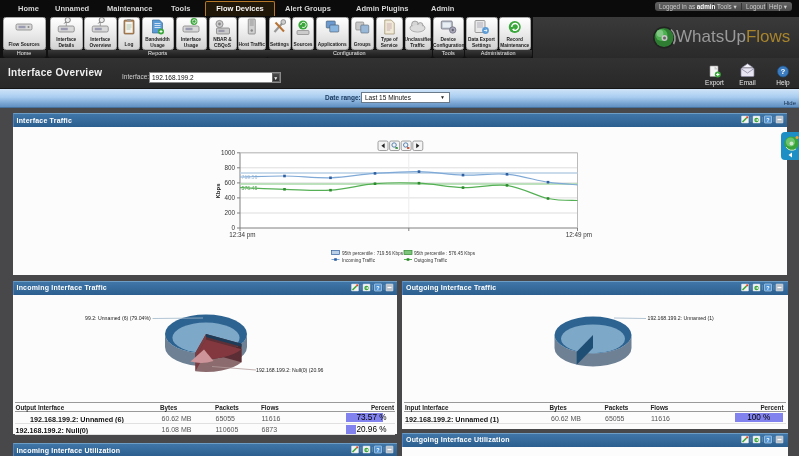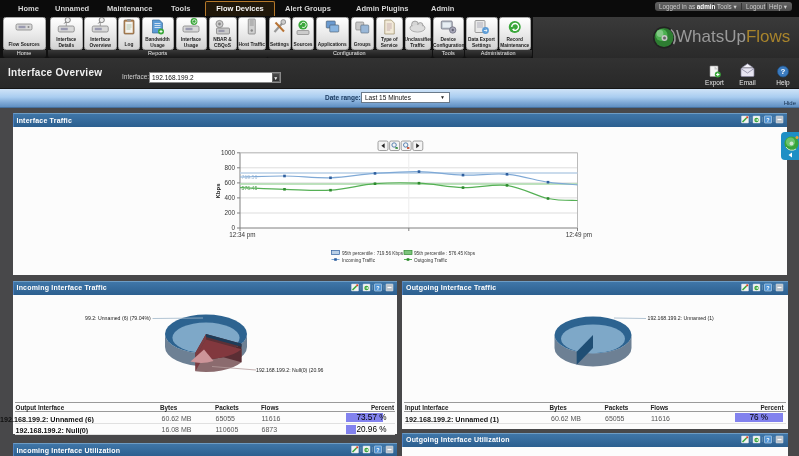--- a/index.html
+++ b/index.html
@@ -97,21 +97,21 @@
 <div class="abs" style="left:85px;top:314.5px;font-size:5.2px;color:#222;">99.2: Unnamed (6) (79.04%)</div>
 <div class="abs" style="left:256px;top:367px;font-size:5.2px;color:#222;">192.168.199.2: Null(0) (20.96</div>
 <div class="abs" style="left:647.5px;top:315px;font-size:5.2px;color:#222;">192.168.199.2: Unnamed (1)</div>
 <div class="abs" style="left:14.5px;top:401.5px;width:380px;height:1px;background:#9a9a9a;"></div>
 <div class="abs" style="left:14.5px;top:410.8px;width:380px;height:1px;background:#9a9a9a;"></div>
 <div class="abs" style="left:15.5px;top:404px;font-size:6.3px;font-weight:bold;color:#222;">Output Interface</div>
 <div class="abs" style="left:160.0px;top:404px;font-size:6.3px;font-weight:bold;color:#222;">Bytes</div>
 <div class="abs" style="left:215.0px;top:404px;font-size:6.3px;font-weight:bold;color:#222;">Packets</div>
 <div class="abs" style="left:261.0px;top:404px;font-size:6.3px;font-weight:bold;color:#222;">Flows</div>
 <div class="abs" style="left:312.5px;top:404px;width:81.5px;text-align:right;font-size:6.3px;font-weight:bold;color:#222;">Percent</div>
-<div class="abs" style="left:0;top:414.5px;font-size:7.2px;font-weight:bold;color:#111;">192.168.199.2: Unnamed (6)</div>
+<div class="abs" style="left:30px;top:414.5px;font-size:7.2px;font-weight:bold;color:#111;">192.168.199.2: Unnamed (6)</div>
 <div class="abs" style="left:161.5px;top:414.5px;font-size:7px;color:#555;">60.62 MB</div>
 <div class="abs" style="left:215.5px;top:414.5px;font-size:7px;color:#555;">65055</div>
 <div class="abs" style="left:261.5px;top:414.5px;font-size:7px;color:#555;">11616</div>
 <div class="abs" style="left:345.5px;top:413.0px;width:37.5px;height:9px;background:#8282ee;"></div>
 <div class="abs" style="left:302.5px;top:413.3px;width:84px;text-align:right;font-size:8.2px;color:#000;">73.57 %</div>
 <div class="abs" style="left:14.5px;top:422.5px;width:380px;height:1px;background:#e0e0e0;"></div>
 <div class="abs" style="left:15.5px;top:426.0px;font-size:7.2px;font-weight:bold;color:#111;">192.168.199.2: Null(0)</div>
 <div class="abs" style="left:161.5px;top:426.0px;font-size:7px;color:#555;">16.08 MB</div>
 <div class="abs" style="left:215.5px;top:426.0px;font-size:7px;color:#555;">110605</div>
 <div class="abs" style="left:261.5px;top:426.0px;font-size:7px;color:#555;">6873</div>
@@ -123,21 +123,21 @@
 <div class="abs" style="left:405px;top:404px;font-size:6.3px;font-weight:bold;color:#222;">Input Interface</div>
 <div class="abs" style="left:549.5px;top:404px;font-size:6.3px;font-weight:bold;color:#222;">Bytes</div>
 <div class="abs" style="left:604.5px;top:404px;font-size:6.3px;font-weight:bold;color:#222;">Packets</div>
 <div class="abs" style="left:650.5px;top:404px;font-size:6.3px;font-weight:bold;color:#222;">Flows</div>
 <div class="abs" style="left:702px;top:404px;width:81.5px;text-align:right;font-size:6.3px;font-weight:bold;color:#222;">Percent</div>
 <div class="abs" style="left:405px;top:414.5px;font-size:7.2px;font-weight:bold;color:#111;">192.168.199.2: Unnamed (1)</div>
 <div class="abs" style="left:551px;top:414.5px;font-size:7px;color:#555;">60.62 MB</div>
 <div class="abs" style="left:605px;top:414.5px;font-size:7px;color:#555;">65055</div>
 <div class="abs" style="left:651px;top:414.5px;font-size:7px;color:#555;">11616</div>
 <div class="abs" style="left:735px;top:413.0px;width:47.5px;height:9px;background:#8282ee;"></div>
-<div class="abs" style="left:735px;top:413.3px;width:47.5px;text-align:center;font-size:8.2px;color:#000;">76 %</div>
+<div class="abs" style="left:735px;top:413.3px;width:47.5px;text-align:center;font-size:8.2px;color:#000;">100 %</div>
 <div class="abs" style="left:404px;top:422.5px;width:382px;height:1px;background:#e0e0e0;"></div>
 <svg class="abs" style="left:0;top:0;z-index:40;" width="799" height="456" viewBox="0 0 799 456">
 <rect x="240" y="152.8" width="337.5" height="75.19999999999999" fill="#ffffff" stroke="none"></rect>
     <line x1="240" y1="213.0" x2="577.5" y2="213.0" stroke="#dddddd" stroke-width="1"></line>
     <line x1="240" y1="197.9" x2="577.5" y2="197.9" stroke="#dddddd" stroke-width="1"></line>
     <line x1="240" y1="182.9" x2="577.5" y2="182.9" stroke="#dddddd" stroke-width="1"></line>
     <line x1="240" y1="167.8" x2="577.5" y2="167.8" stroke="#dddddd" stroke-width="1"></line>
     <line x1="240" y1="152.8" x2="577.5" y2="152.8" stroke="#dddddd" stroke-width="1"></line>
     <line x1="408.8" y1="152.8" x2="408.8" y2="228" stroke="#ededed" stroke-width="1"></line>
     <line x1="240" y1="152.8" x2="240" y2="228" stroke="#808080" stroke-width="1"></line>

